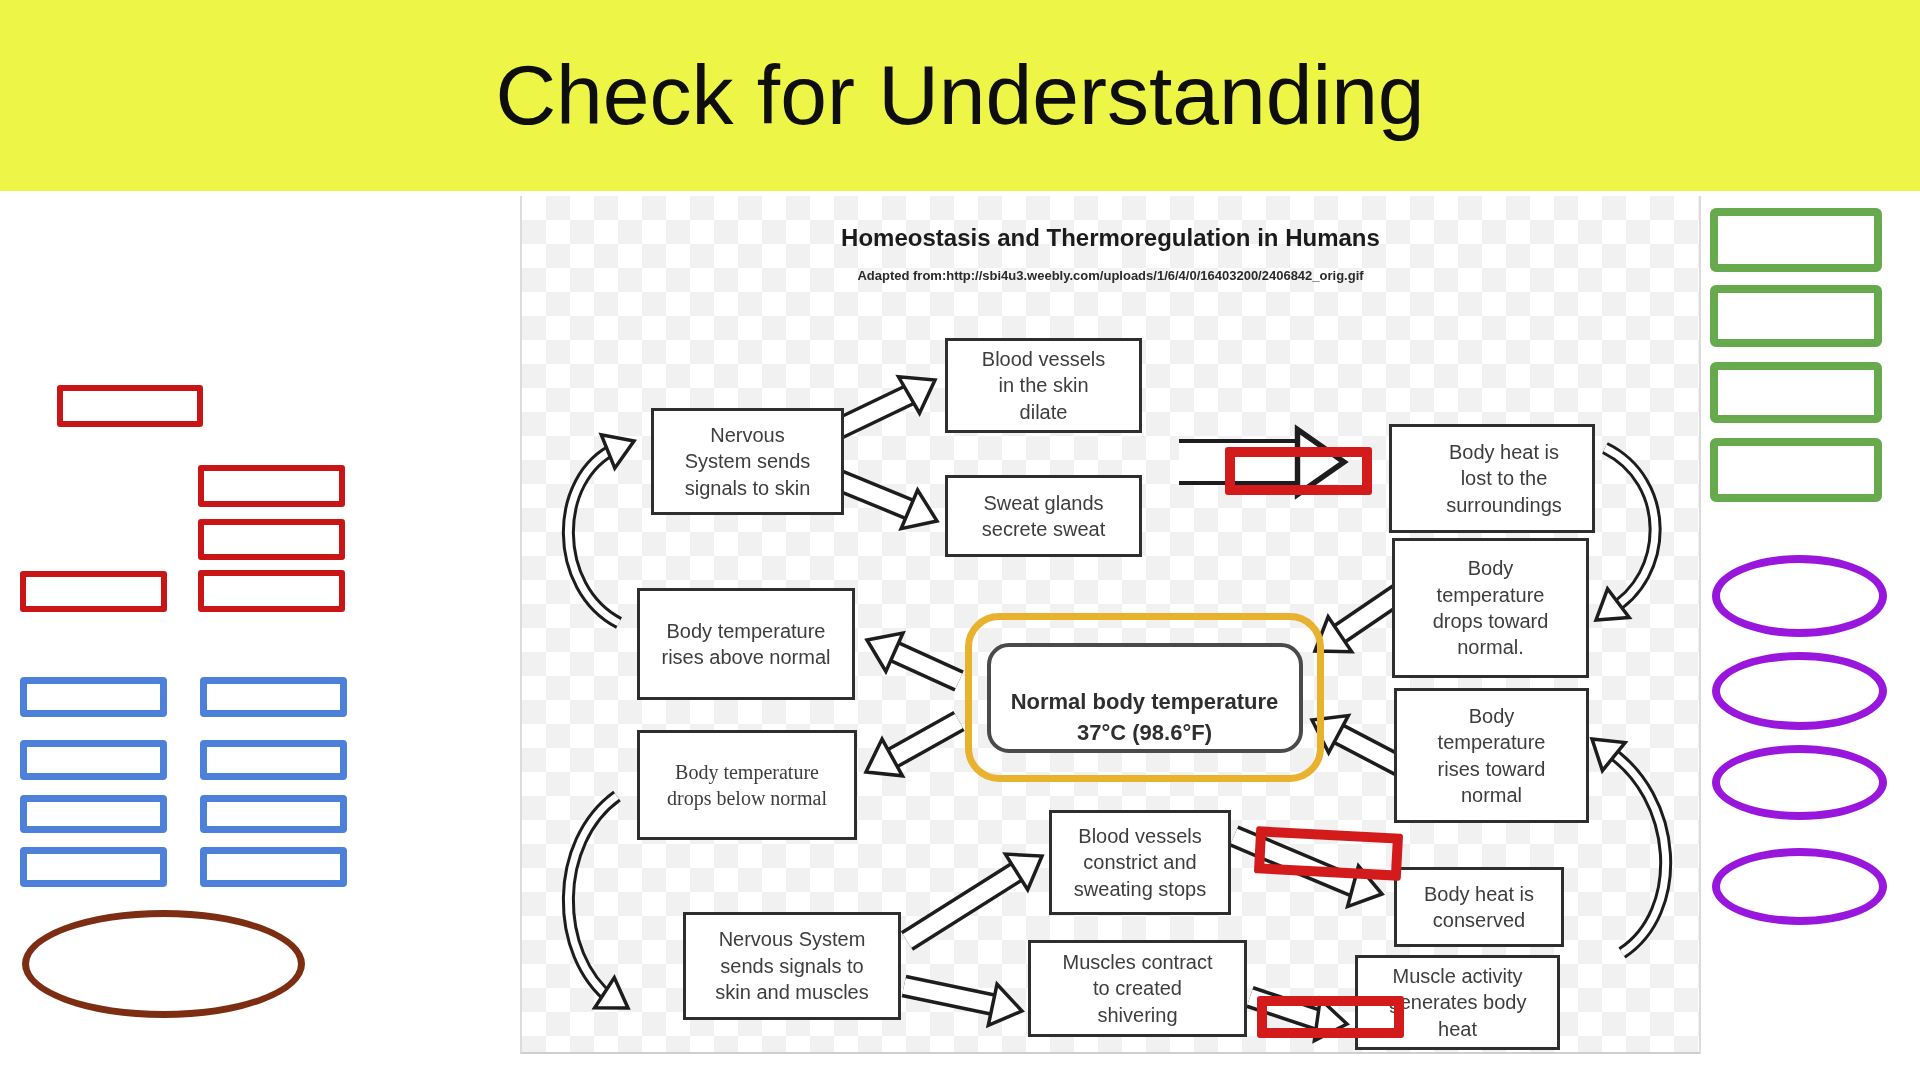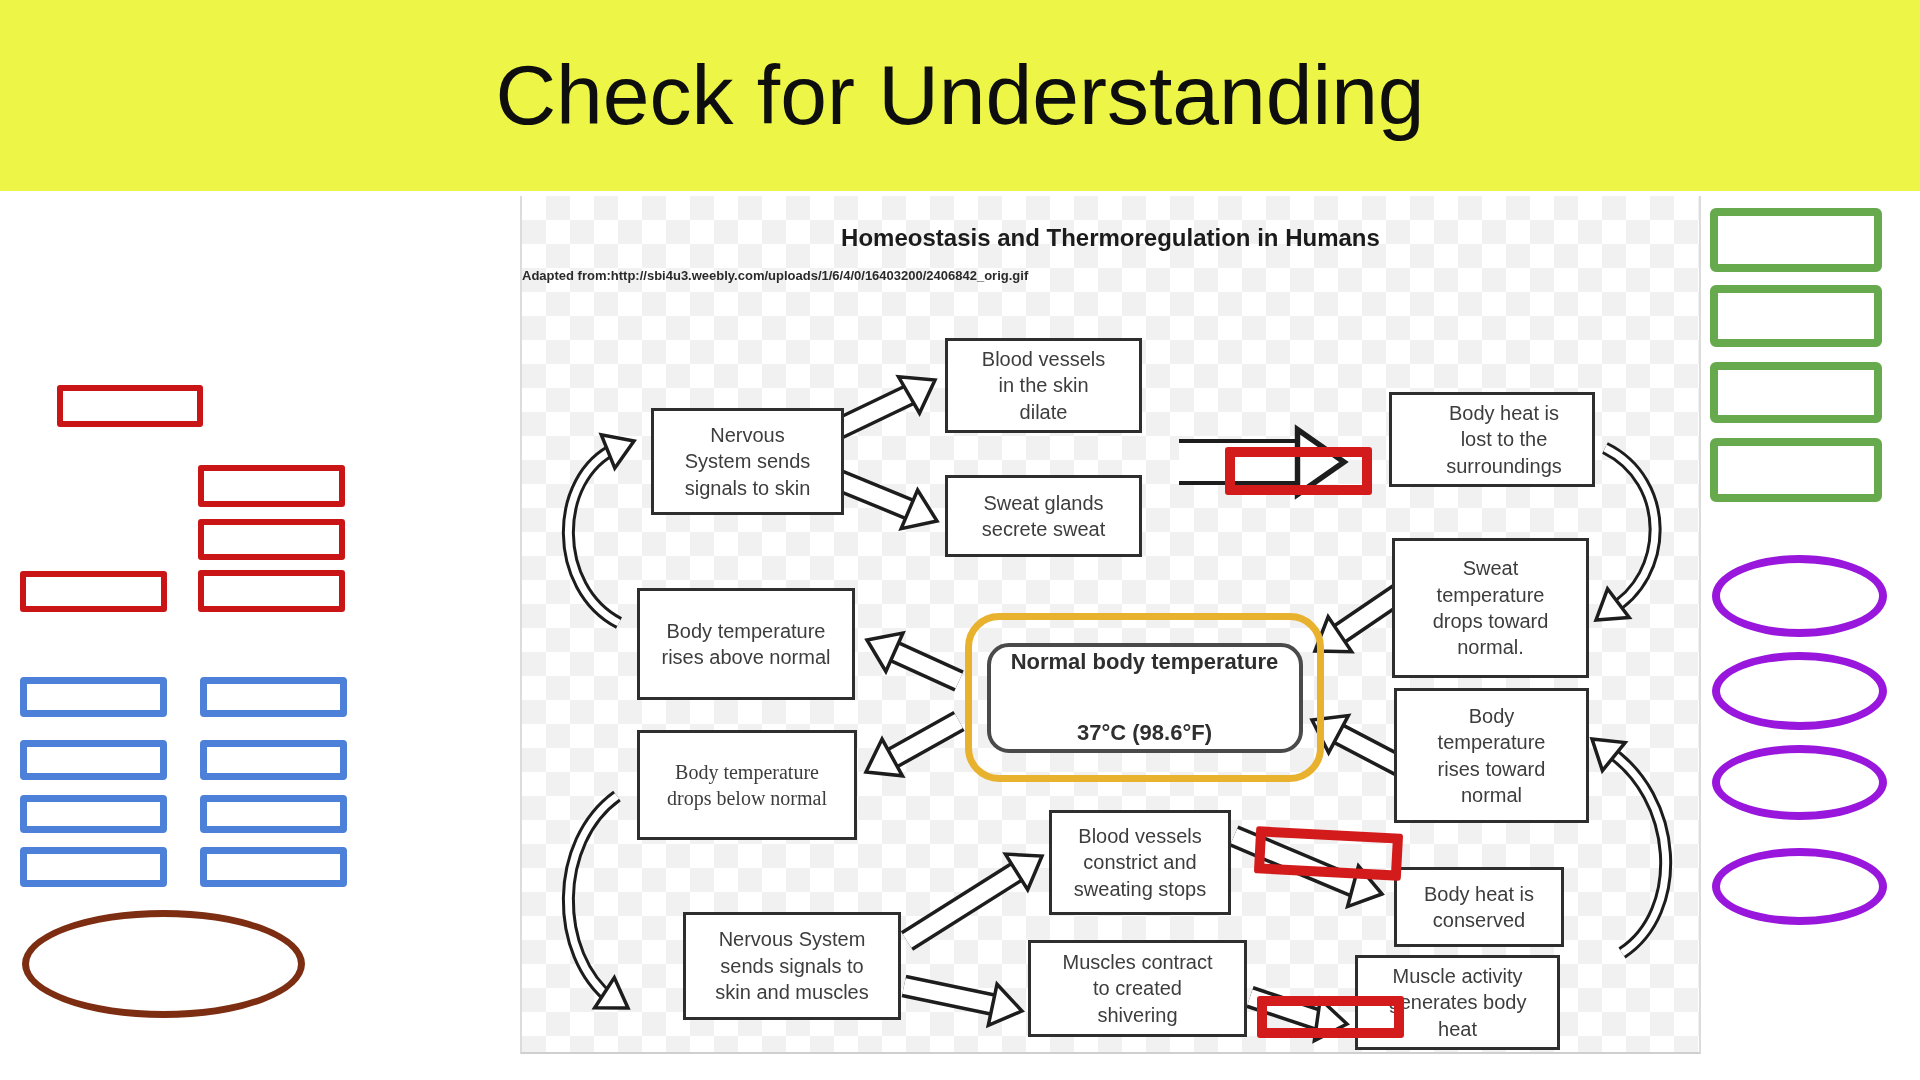--- a/index.html
+++ b/index.html
@@ -14,32 +14,32 @@
   
   .panel{position:absolute;left:520px;top:196px;width:1177px;height:856px;
     background-color:#ffffff;
     background-image:
       linear-gradient(45deg,#f1f1f1 25%,transparent 25%,transparent 75%,#f1f1f1 75%),
       linear-gradient(45deg,#f1f1f1 25%,transparent 25%,transparent 75%,#f1f1f1 75%);
     background-size:48px 48px;background-position:0 0,24px 24px;
     border-left:2px solid #dcdcdc;border-right:2px solid #dcdcdc;border-bottom:2px solid #cfcfcf;}
   .dtitle{position:absolute;left:0;top:28px;width:100%;text-align:center;
     font-size:24px;font-weight:700;color:#1b1b1b;}
-  .dsub{position:absolute;left:0;top:72px;width:100%;text-align:left;
+  .dsub{position:absolute;left:0;top:72px;width:100%;text-align:center;
     font-size:13px;font-weight:700;color:#2a2a2a;}
   .arrows{position:absolute;left:0;top:0;width:1177px;height:856px;}
   .dbox{position:absolute;background:#ffffff;border:3px solid #2e2e2e;
     display:flex;align-items:center;justify-content:center;text-align:center;
     font-size:20px;line-height:1.32;color:#3d3d3d;box-sizing:border-box;}
   .dbox span{display:inline-block;}
   .centerwrap{position:absolute;left:443px;top:417px;width:359px;height:169px;
     border:7px solid #e8b22e;border-radius:34px;box-sizing:border-box;
     display:flex;align-items:center;justify-content:center;background:transparent;}
   .centerbox{width:316px;height:110px;background:#ffffff;border:4px solid #4a4a4a;border-radius:22px;
-    display:flex;flex-direction:column;align-items:center;justify-content:space-between;
+    display:flex;flex-direction:column;align-items:center;justify-content:flex-end;
     font-size:22px;font-weight:700;color:#2f2f2f;line-height:1.4;box-sizing:border-box;}
   .redzone{position:absolute;border:10px solid #d31b1b;border-radius:3px;box-sizing:border-box;background:transparent;}
 
   
   .shape{position:absolute;box-sizing:border-box;background:transparent;}
   .red-rect{border:6px solid #c91515;border-radius:3px;}
   .blue-rect{border:7px solid #4d80d8;border-radius:4px;}
   .brown-oval{border:7px solid #7d2e12;border-radius:50%;}
   .green-rect{border:8px solid #67a94d;border-radius:6px;}
   .purple-oval{border:8px solid #9916dd;border-radius:50%;}
@@ -176,25 +176,25 @@
 
     <div class="dbox" style="left:117px;top:212px;width:193px;height:107px;margin-left:12px;">
       <span style="max-width:136px;">Nervous System sends signals to skin</span>
       </div>
     <div class="dbox" style="left:423px;top:142px;width:197px;height:95px;">
       <span style="max-width:126px;">Blood vessels in the skin dilate</span>
       </div>
     <div class="dbox" style="left:423px;top:279px;width:197px;height:82px;">
       <span style="max-width:132px;">Sweat glands secrete sweat</span>
       </div>
-    <div class="dbox" style="left:867px;top:196px;width:206px;height:95px;padding-left:24px;">
+    <div class="dbox" style="left:867px;top:228px;width:206px;height:109px;padding-left:24px;">
       <span style="max-width:120px;">Body heat is lost to the surroundings</span>
       </div>
     <div class="dbox" style="left:870px;top:342px;width:197px;height:140px;">
-      <span style="max-width:120px;">Sweat temperature drops toward normal.</span>
+      <span style="max-width:120px;">Body temperature drops toward normal.</span>
       </div>
     <div class="dbox" style="left:115px;top:392px;width:218px;height:112px;">
       <span style="max-width:200px;">Body temperature rises above normal</span>
       </div>
     <div class="dbox" style="left:115px;top:534px;width:220px;height:110px;">
       <span style="max-width:170px;font-family:Liberation Serif, serif;">Body temperature drops below normal</span>
       </div>
     <div class="dbox" style="left:872px;top:492px;width:195px;height:135px;">
       <span style="max-width:120px;">Body temperature rises toward normal</span>
       </div>

